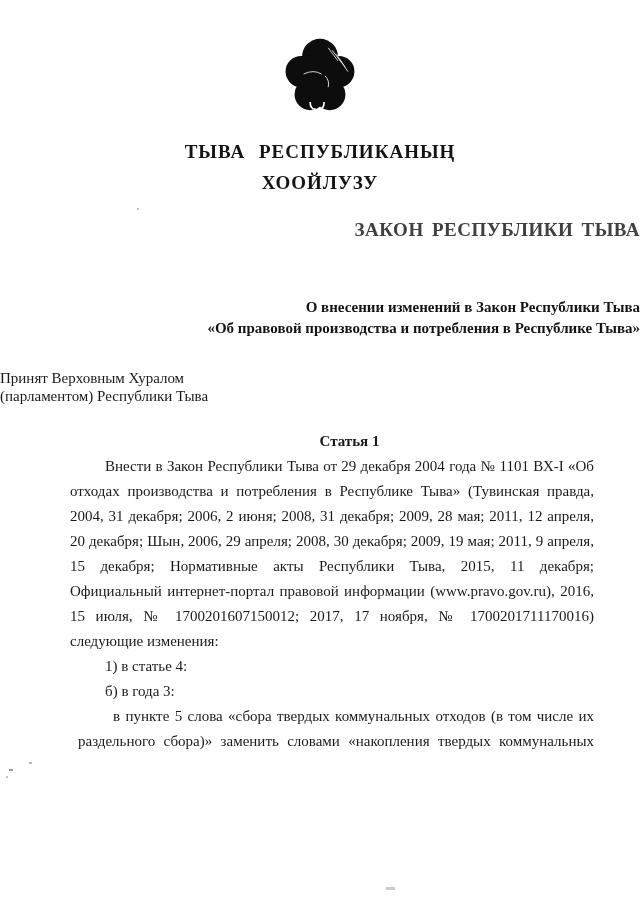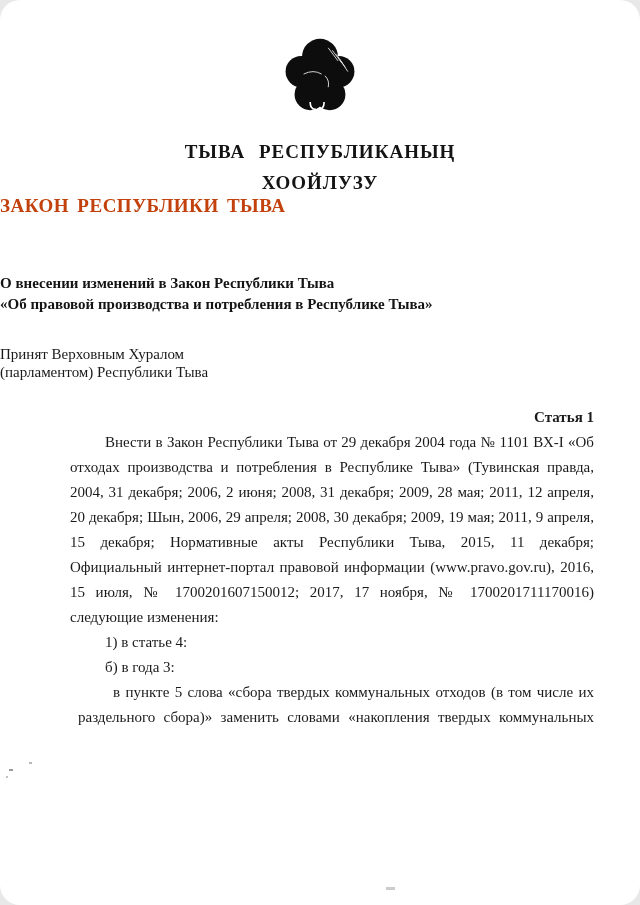--- a/index.html
+++ b/index.html
@@ -5,50 +5,50 @@
   html, body { margin: 0; padding: 0; background: #e8e8e8; }
   .page {
     position: relative;
     width: 640px;
     height: 905px;
     margin: 0 auto;
     background: #ffffff;
     color: #161616;
     font-family: "Liberation Serif", "DejaVu Serif", serif;
     overflow: hidden;
-    border-radius: 20px;
   }
   .emblem-wrap {
     text-align: center;
     padding-top: 36px;
   }
   .emblem-wrap svg { display: inline-block; }
 
   .hdr-tuvan {
     margin-top: 14px;
     text-align: center;
     font-weight: bold;
     font-size: 19px;
     line-height: 23px;
     letter-spacing: 1px;
     word-spacing: 8px;
     color: #141414;
   }
   .hdr-law {
-    text-align: left;
+    margin-top: 24px;
+    text-align: right;
     font-weight: bold;
     font-size: 19px;
     line-height: 23px;
     letter-spacing: 0.5px;
     word-spacing: 3px;
-    color: #c2410c;
+    color: #404040;
   }
   .doc-title {
     margin-top: 56px;
-    text-align: left;
+    text-align: right;
     font-weight: bold;
     font-size: 15px;
     line-height: 21px;
     color: #141414;
   }
   .adoption {
     margin-top: 30px;
     margin-right: 44px;
     font-size: 15px;
     line-height: 18px;
@@ -60,21 +60,21 @@
     color: #1a1a1a;
   }
   .doc-body p {
     margin: 0;
     text-indent: 35px;
     text-align: justify;
     line-height: 25px;
   }
   .doc-body p.heading {
     font-weight: bold;
-    text-align: right;
+    text-align: center;
   }
   .doc-body p.cont {
     
     text-align-last: justify;
     margin-left: 8px;
   }
   .speck {
     position: absolute;
     background: #9a9a9a;
   }

